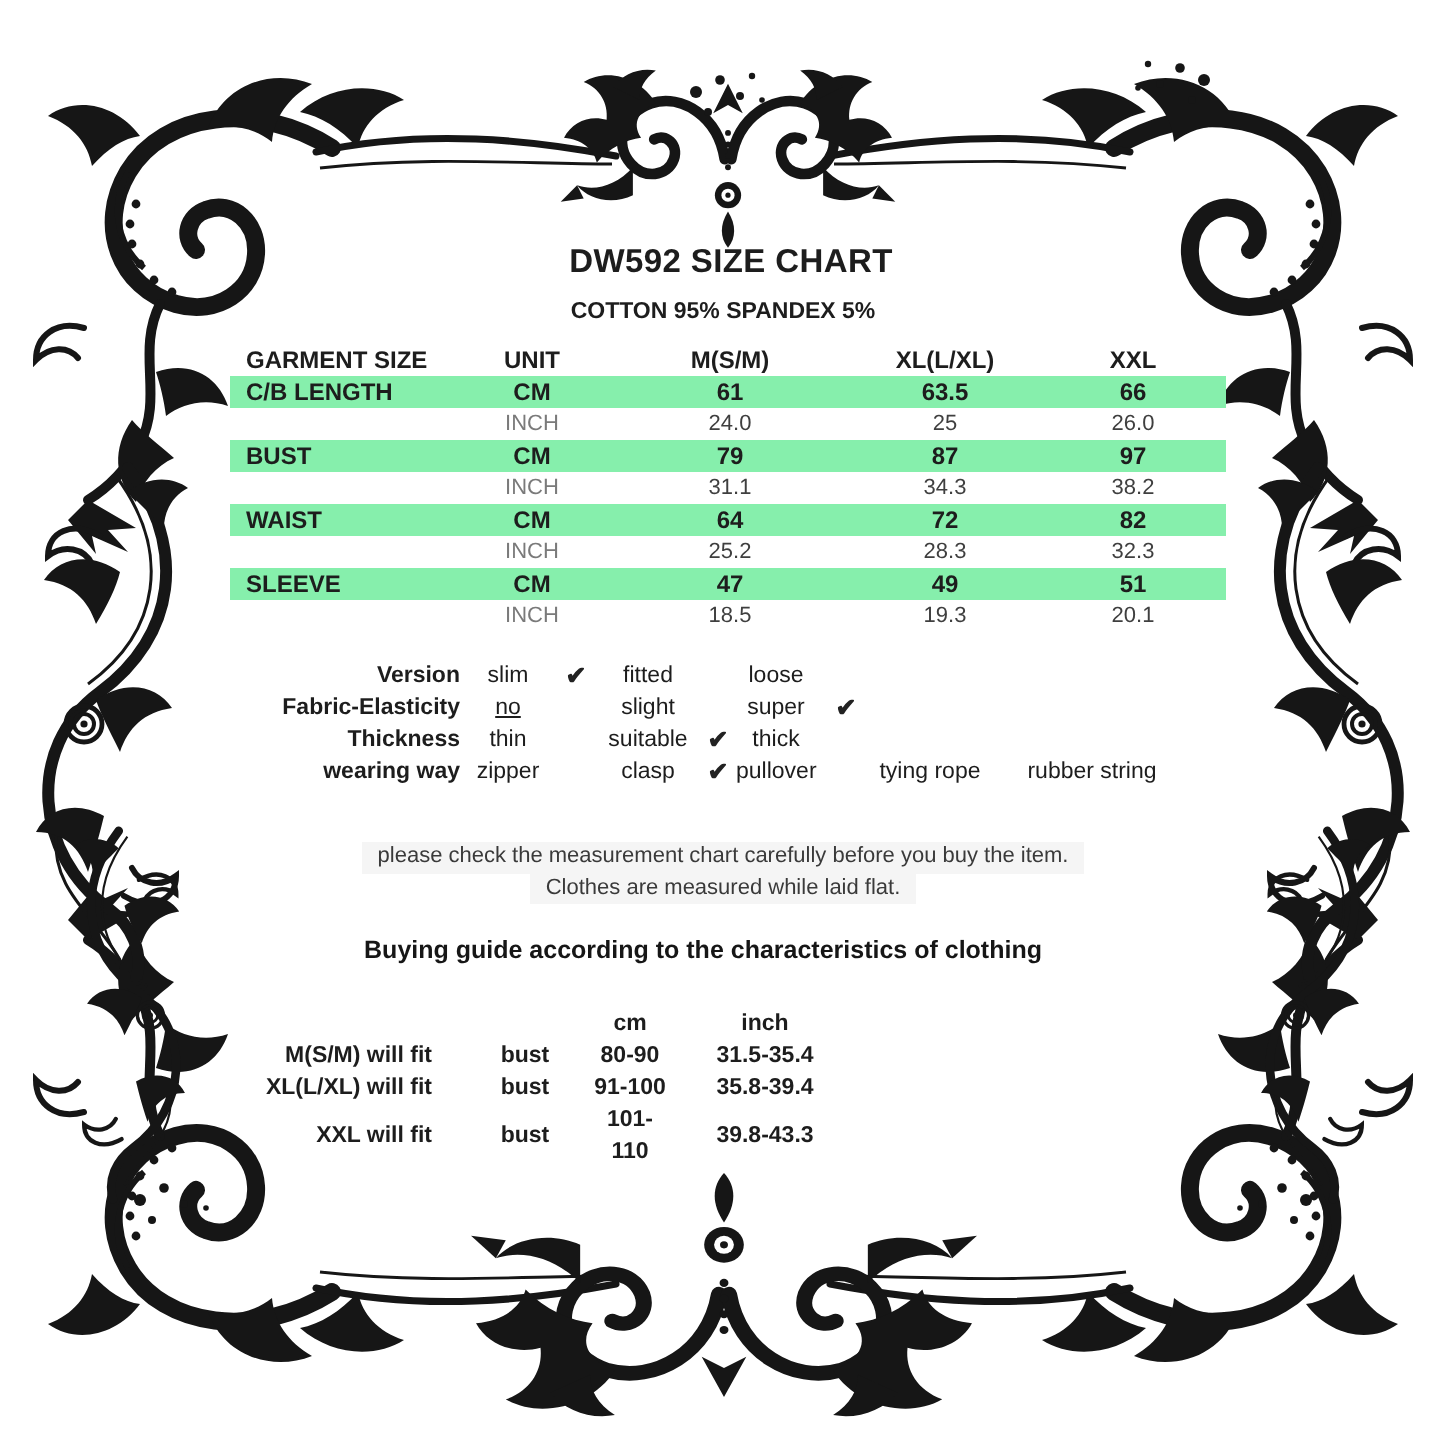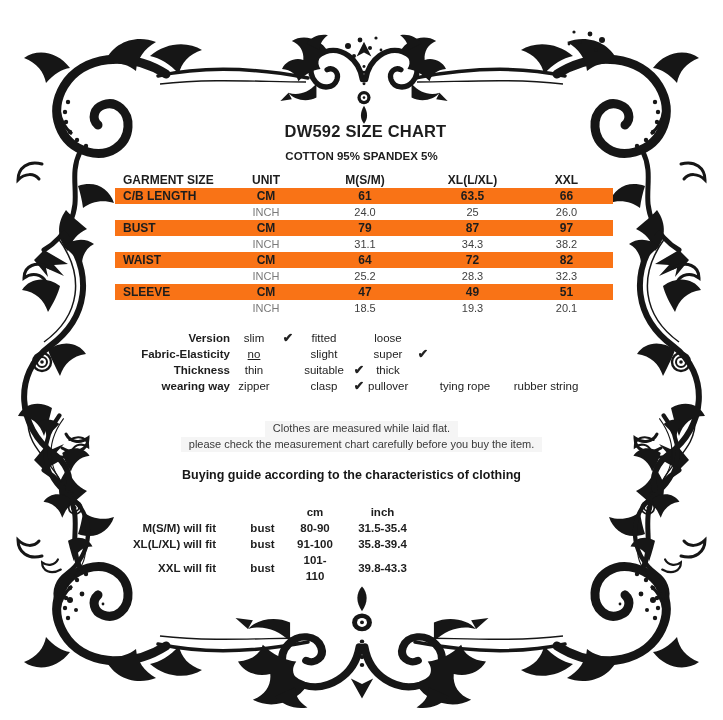--- a/index.html
+++ b/index.html
@@ -14,21 +14,21 @@
          font-size:16.5px;font-weight:700;letter-spacing:.2px;}
   .subtitle{position:absolute;top:150px;left:0;width:723px;text-align:center;
          font-size:11.5px;font-weight:700;}
 
   table{border-collapse:collapse;table-layout:fixed;}
   .size-table{position:absolute;top:172px;left:115px;width:498px;}
   .size-table th{height:16px;padding:0;font-size:12px;font-weight:700;text-align:center;line-height:16px;}
   .size-table th:first-child{text-align:left;padding-left:8px;}
   .size-table td{height:16px;padding:0;font-size:12px;text-align:center;line-height:16px;}
   .size-table td:first-child{text-align:left;padding-left:8px;font-weight:700;}
-  .size-table tr.shaded{background:#f97316;margin-top:48px;}
+  .size-table tr.shaded{background:#86efac;margin-top:48px;}
   .size-table tr.cm-row td{font-weight:700;}
   .size-table tr.inch-row td{font-weight:400;color:#3f3f3f;font-size:11px;}
   .size-table tr.inch-row td:nth-child(2){color:#7a7a7a;}
 
   .specs{position:absolute;top:330px;left:115px;}
   .spec-row{display:flex;height:16px;line-height:16px;font-size:11.5px;white-space:nowrap;}
   .spec-label{display:inline-block;width:115px;text-align:right;font-weight:700;}
   .spec-cell{display:inline-block;text-align:center;overflow:visible;}
   .spec-cell.check{font-weight:700;font-size:12.5px;color:#222;}
 
@@ -262,22 +262,22 @@
           <span class="spec-cell check" style="width: 18px;">✔</span>
           <span class="spec-cell" style="width: 40px;">pullover</span>
           <span class="spec-cell" style="width: 30px;"></span>
           <span class="spec-cell" style="width: 54px;">tying rope</span>
           <span class="spec-cell" style="width: 8px;"></span>
           <span class="spec-cell" style="width: 92px;">rubber string</span>
         </div>
       </div>
 
     <div class="notes" id="notes">
+        <div class="note-line tinted">please check the measurement chart carefully before you buy the item.</div>
         <div class="note-line tinted">Clothes are measured while laid flat.</div>
-        <div class="note-line tinted">please check the measurement chart carefully before you buy the item.</div>
       </div>
     <div class="guide-heading">Buying guide according to the characteristics of clothing</div>
 
     <table class="fit-table">
       <colgroup>
           <col style="width:115px">
           <col style="width:65px">
           <col style="width:40px">
           <col style="width:95px">
         </colgroup>

